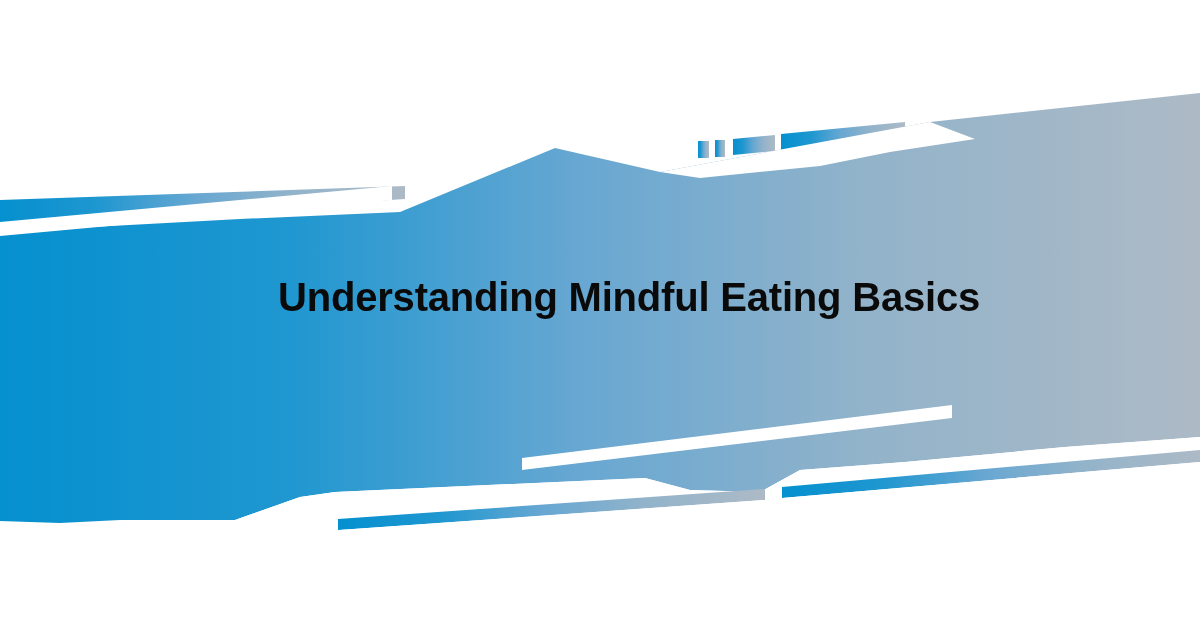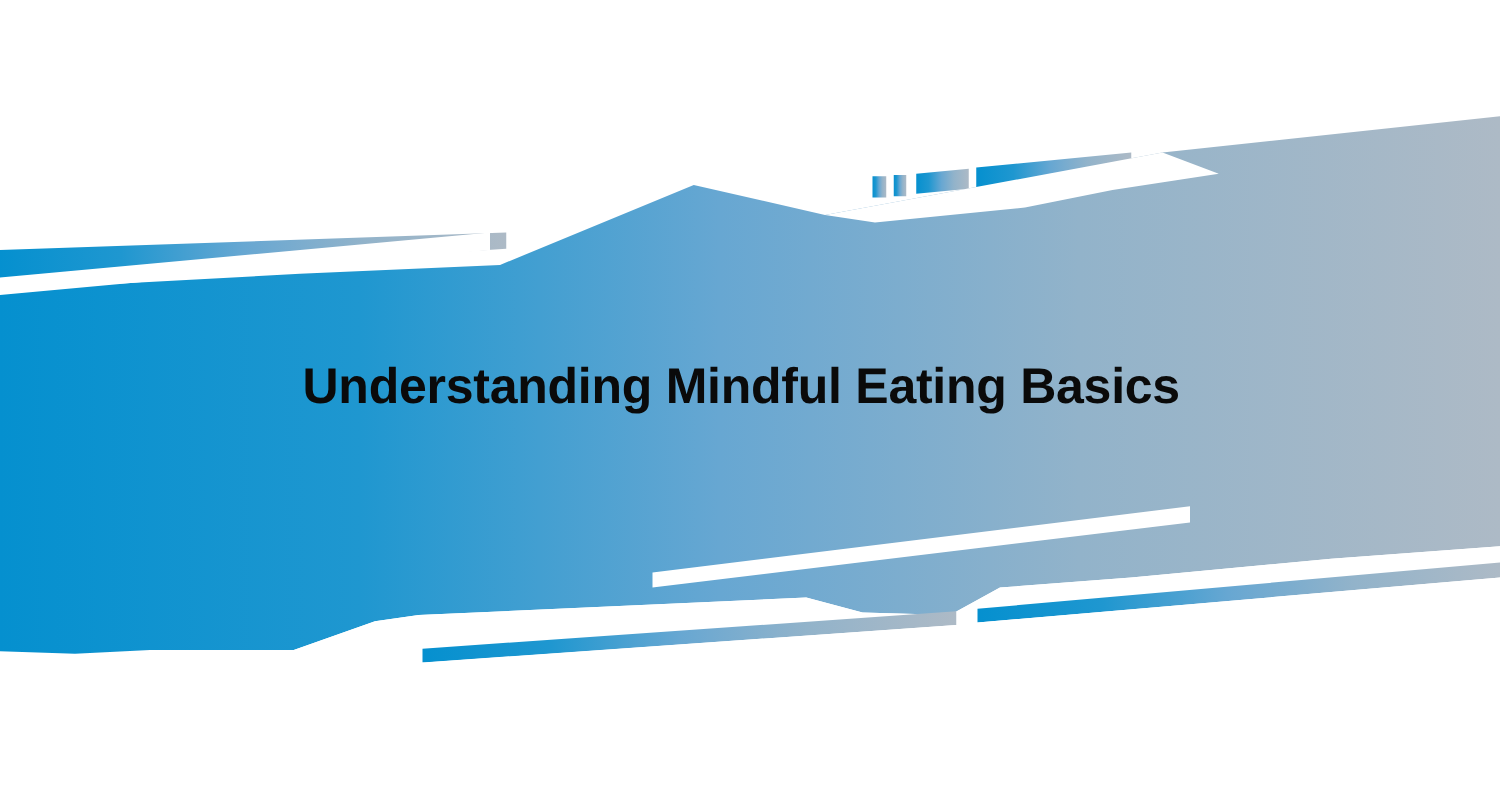--- a/index.html
+++ b/index.html
@@ -33,27 +33,27 @@
     top: 0;
     left: 0;
     width: 1200px;
     height: 630px;
     display: flex;
     align-items: flex-start;
     justify-content: center;
     pointer-events: none;
   }
   #banner-title {
-    margin: 12px;
+    margin: 0;
     padding: 0;
     position: absolute;
     top: 272px;
     left: 230px;
     width: 750px;
-    text-align: left;
+    text-align: right;
     font-family: "Liberation Sans", sans-serif;
     font-weight: bold;
     font-size: 40px;
     line-height: 1.28;
     letter-spacing: -0.2px;
     color: #0a0a0a;
     white-space: pre-line;
   }
 </style>
 </head>

